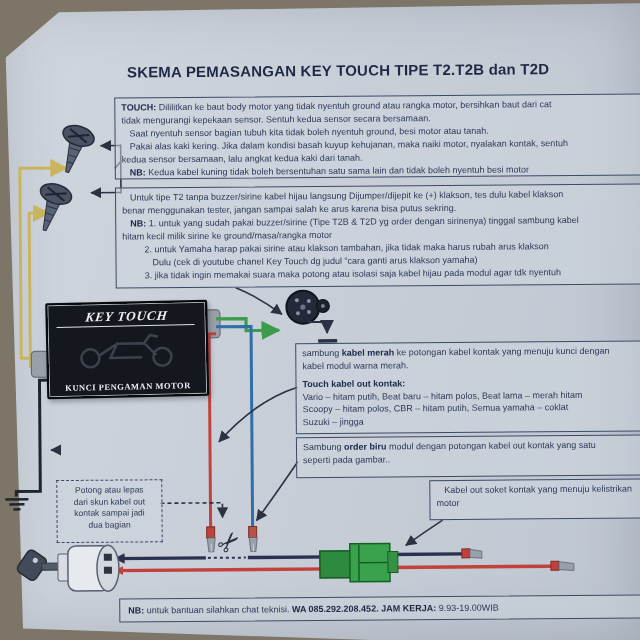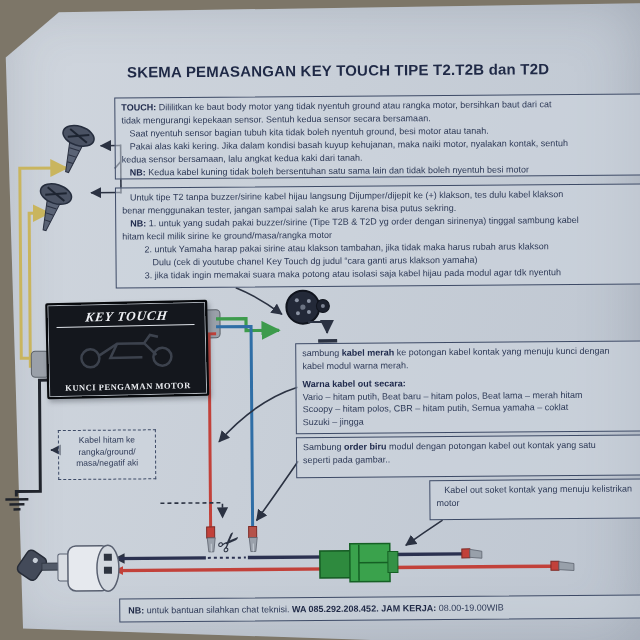--- a/index.html
+++ b/index.html
@@ -236,40 +236,41 @@
     <div>hitam kecil milik sirine ke ground/masa/rangka motor</div>
     <div class="i2">2. untuk Yamaha harap pakai sirine atau  klakson tambahan, jika tidak maka harus rubah arus klakson</div>
     <div class="i3">Dulu (cek di youtube chanel Key Touch dg judul “cara ganti arus klakson yamaha)</div>
     <div class="i2">3. jika tidak ingin memakai suara maka potong atau isolasi saja kabel hijau pada modul agar tdk nyentuh</div>
   </div>
 
   <div class="bx" style="left:295px;top:343px;width:336px;height:83px;line-height:12.5px;">
     <div><span>sambung </span><b>kabel merah</b><span> ke potongan kabel kontak yang menuju kunci dengan</span></div>
     <div>kabel modul warna merah.</div>
     <div style="height:6px;"></div>
-    <div><b>Warna kabel out secara:</b></div>
+    <div><b>Touch kabel out kontak:</b></div>
     <div>Vario – hitam putih, Beat baru – hitam polos, Beat lama – merah hitam</div>
     <div>Scoopy – hitam polos, CBR – hitam putih, Semua yamaha – coklat</div>
     <div>Suzuki – jingga</div>
   </div>
 
   <div class="bx" style="left:295px;top:437px;width:336px;height:33px;">
     <div><span>Sambung </span><b>order biru</b><span> modul dengan potongan kabel out kontak yang satu</span></div>
     <div>seperti pada gambar..</div>
   </div>
 
   <div class="bx" style="left:428px;top:481px;width:205px;height:32px;">
     <div class="i1">Kabel out soket kontak yang menuju kelistrikan</div>
     <div>motor</div>
   </div>
 
-  <div class="bx dash" style="left:57px;top:428px;width:90px;height:40px;">
-    <div>Kabel hitam ke</div>
-    <div>rangka/ground/</div>
-    <div>masa/negatif aki</div>
-  </div>
-
+
+  <div class="bx dash" style="left:55px;top:478px;width:98px;height:53px;">
+    <div>Potong atau lepas</div>
+    <div>dari skun kabel out</div>
+    <div>kontak sampai jadi</div>
+    <div>dua bagian</div>
+  </div>
 
   <div class="footer">
-    <b>NB:</b><span> untuk bantuan silahkan chat teknisi. </span><b>WA 085.292.208.452. JAM KERJA:</b><span> 08.00-19.00WIB</span>
+    <b>NB:</b><span> untuk bantuan silahkan chat teknisi. </span><b>WA 085.292.208.452. JAM KERJA:</b><span> 9.93-19.00WIB</span>
   </div>
 
 </div>
 
 </body></html>

